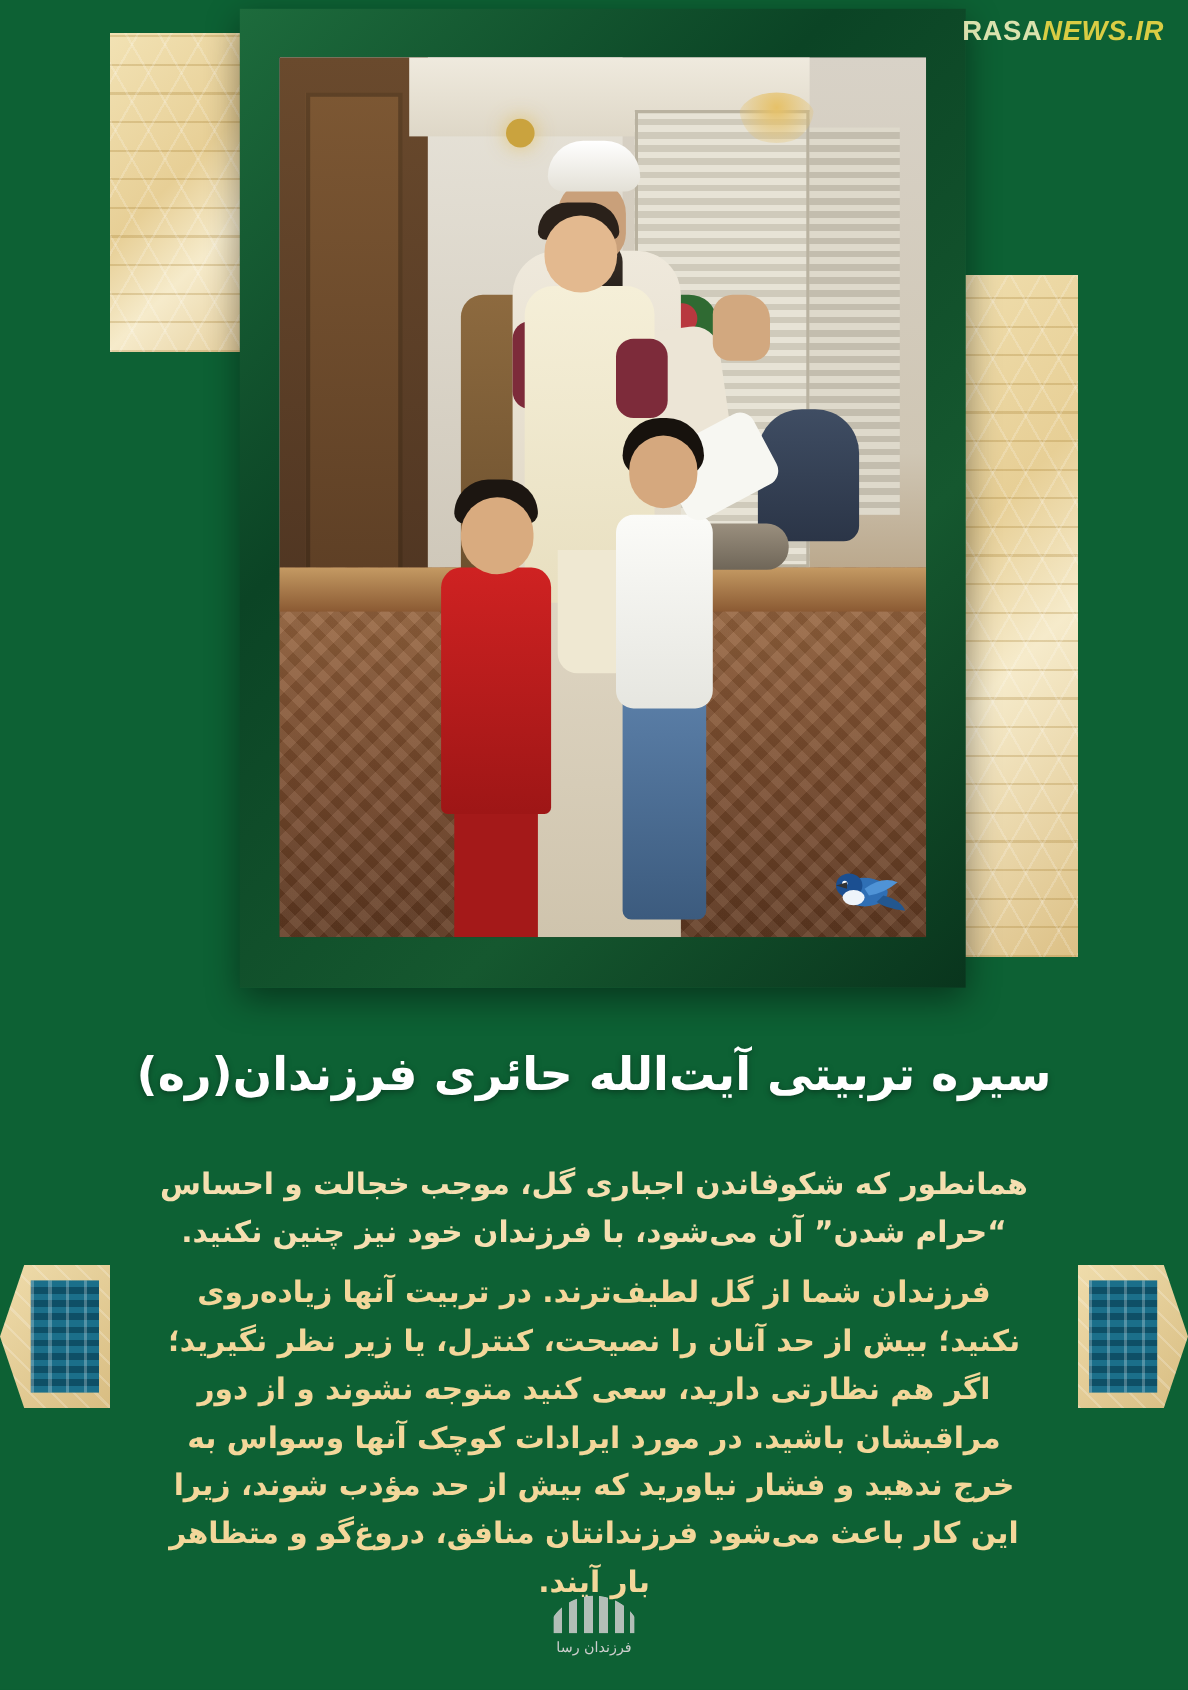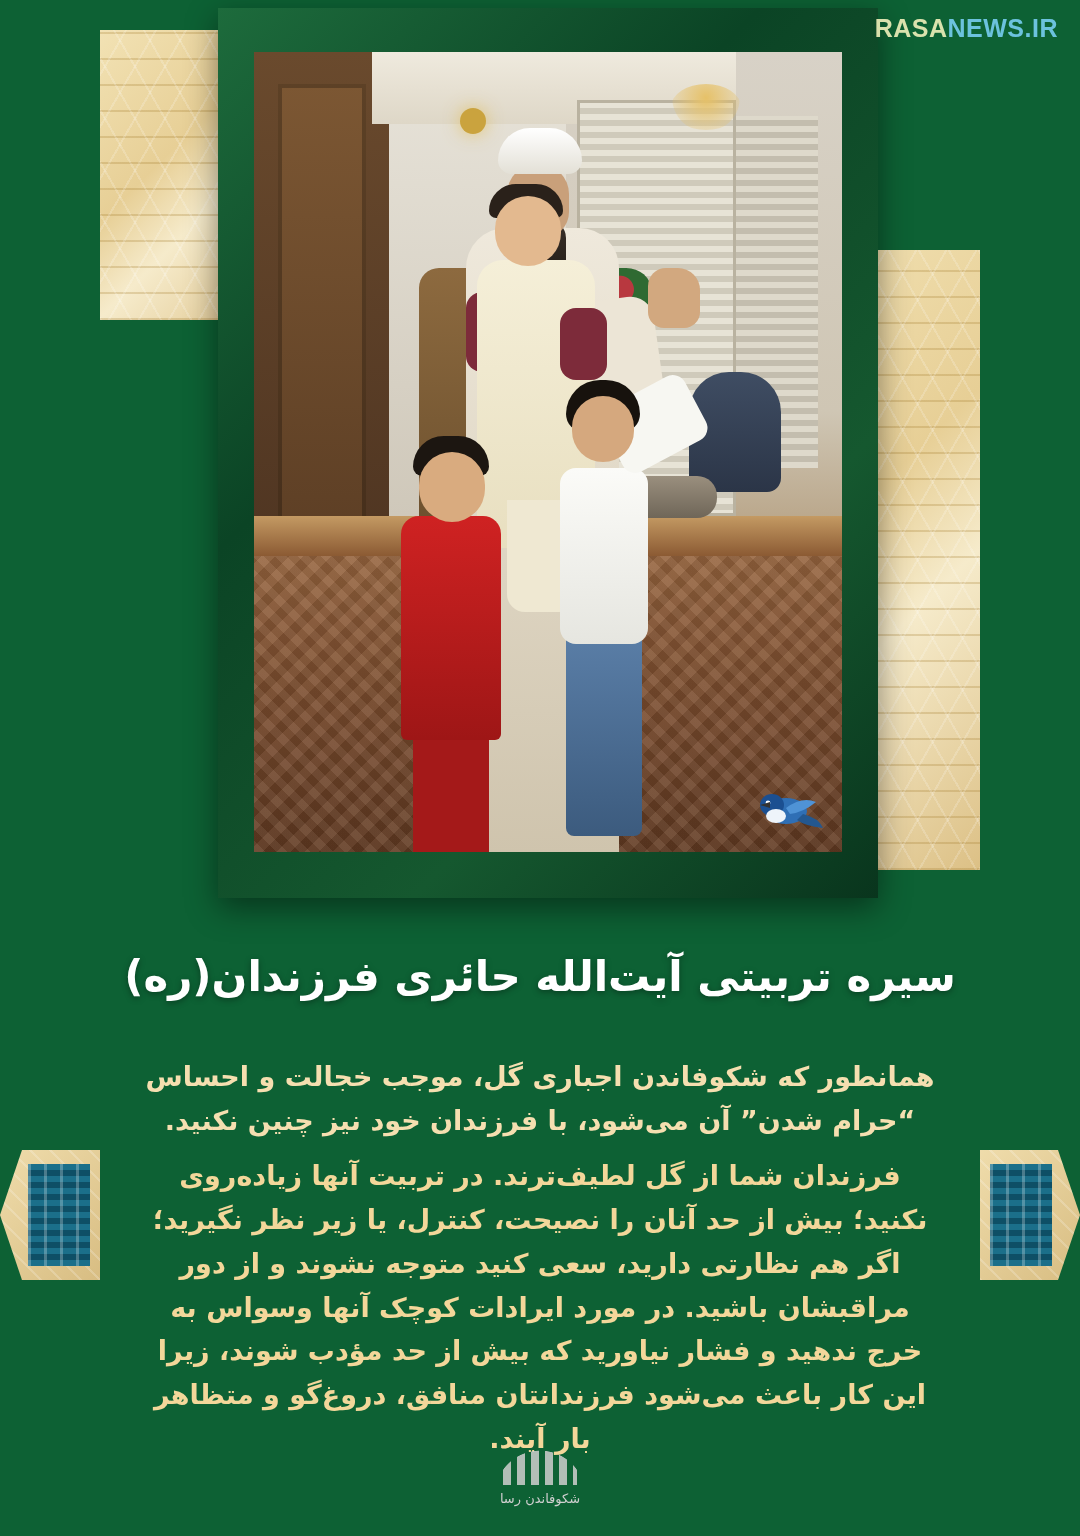--- a/index.html
+++ b/index.html
@@ -22,21 +22,21 @@
     right: 22px;
     font-family: "Liberation Sans", sans-serif;
     font-size: 25px;
     font-weight: bold;
     letter-spacing: 0.5px;
     color: #cfd8cf;
     opacity: 0.85;
     z-index: 30;
   }
   .watermark .rasa { color: #fef9c3; }
-  .watermark .news { color: #7dd3fc; font-weight: bold; }
+  .watermark .news { color: #fde047; font-weight: bold; font-style: italic; }
 
   
   .gold-panel {
     position: absolute;
     background:
       repeating-linear-gradient(60deg, rgba(255,255,255,0.18) 0 2px, rgba(0,0,0,0) 2px 26px),
       repeating-linear-gradient(-60deg, rgba(255,255,255,0.18) 0 2px, rgba(0,0,0,0) 2px 26px),
       repeating-linear-gradient(0deg, rgba(160,120,40,0.25) 0 2px, rgba(0,0,0,0) 2px 26px),
       linear-gradient(135deg, #f2e2b4 0%, #e7cf96 40%, #f6ebcb 60%, #dcc085 100%);
     z-index: 5;
@@ -311,14 +311,14 @@
 
 <div class="ornament left">
   <div class="ornament-core"></div>
 </div>
 <div class="ornament right">
   <div class="ornament-core"></div>
 </div>
 
 <div class="footer-logo">
   <span class="mark"></span>
-  <span class="caption">شکوفاندن رسا</span>
+  <span class="caption">فرزندان رسا</span>
 </div>
 
 </body></html>

